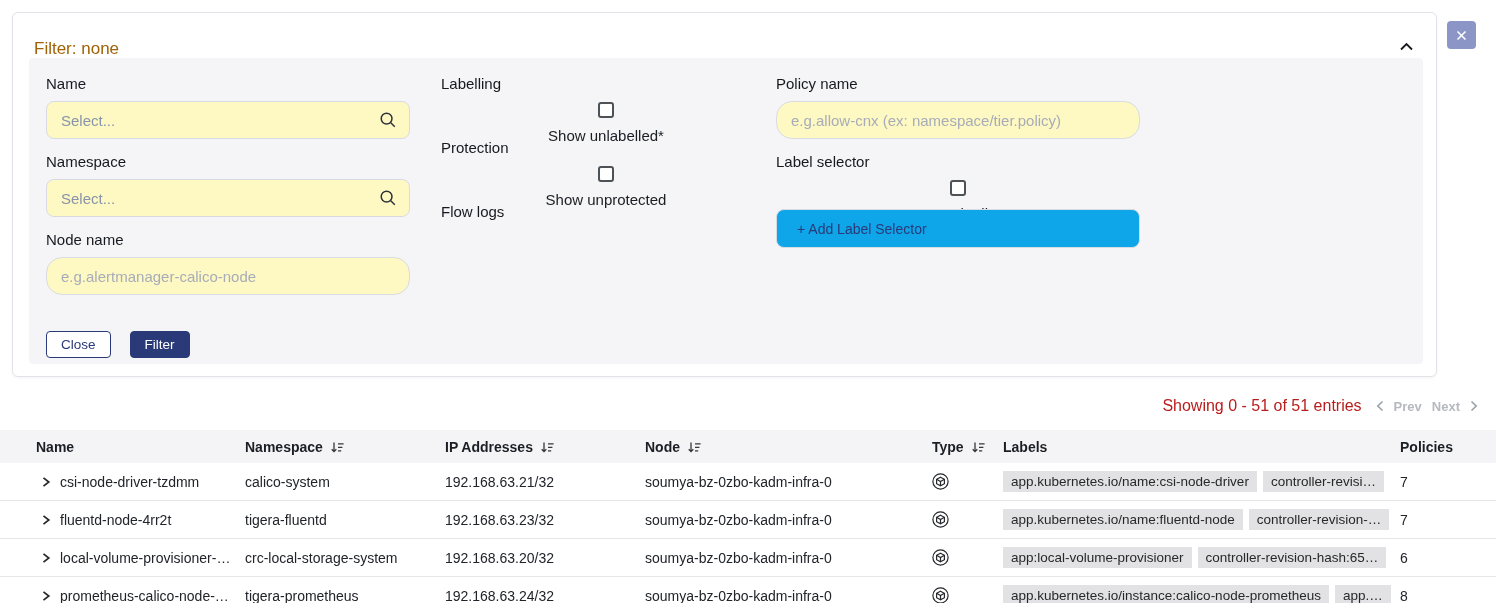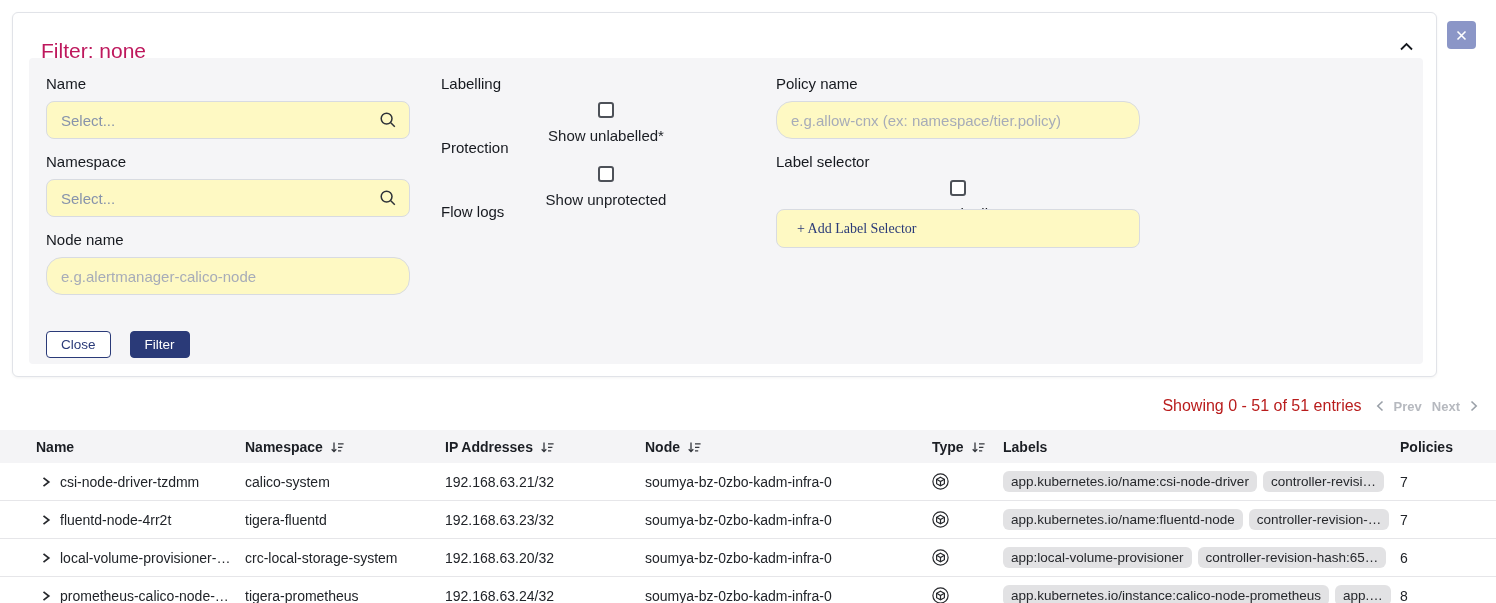--- a/index.html
+++ b/index.html
@@ -3,21 +3,21 @@
 <meta charset="utf-8">
 <style>
   * { margin:0; padding:0; box-sizing:border-box; }
   html,body { width:1496px; height:603px; background:#fff; overflow:hidden;
               font-family:"Liberation Sans", sans-serif; color:#1c1f26; }
 
   
   .panel { position:absolute; left:12px; top:12px; width:1425px; height:365px;
            background:#fff; border:1px solid #e1e3e8; border-radius:6px;
            box-shadow:0 1px 3px rgba(0,0,0,0.05); }
-  .panel-title { position:absolute; left:28px; top:26px; font-size:21px; color:#be185d; }
+  .panel-title { position:absolute; left:21px; top:26px; font-size:17px; color:#a16207; }
   .collapse-btn { position:absolute; right:18px; top:22px; width:24px; height:24px;
                   background:none; border:none; cursor:pointer; display:flex;
                   align-items:center; justify-content:center; }
   .x-btn { position:absolute; left:1447px; top:21px; width:29px; height:28px;
            background:#8b96c7; border:none; border-radius:4px; cursor:pointer;
            display:flex; align-items:center; justify-content:center; }
 
   .form-bg { position:absolute; left:16px; top:45px; width:1394px; height:306px;
              background:#f5f5f7; border-radius:4px; }
   .col { position:absolute; top:0; padding-top:17px; }
@@ -42,22 +42,22 @@
         border:2px solid #4d5158; border-radius:3px; background:#fff; cursor:pointer; flex:none; }
   .cb-label { font-size:15px; color:#1a1d23; }
 
   .btn-row { display:flex; gap:19px; margin-top:22px; }
   .btn { height:27px; padding:0 14px; border-radius:4px; font-family:inherit;
          font-size:13.5px; cursor:pointer; }
   .btn-close { background:#fff; border:1px solid #2a3a78; color:#2a3a78; }
   .btn-filter { background:#2a3a78; border:1px solid #2a3a78; color:#fff; }
 
   .match-row { margin-bottom:11px; margin-top:1px; }
-  .add-selector { width:100%; height:39px; background:#fef9c3; border:1px solid #d8dbe1;
-                  border-radius:8px; color:#2a3a78; font-family:Liberation Serif, serif; font-size:14px;
+  .add-selector { width:100%; height:39px; background:#0ea5e9; border:1px solid #d8dbe1;
+                  border-radius:8px; color:#2a3a78; font-family:Liberation Sans, sans-serif; font-size:14px;
                   text-align:left; padding:0 20px; cursor:pointer; }
 
   
   .pag { position:absolute; top:397px; right:18px; display:flex; align-items:center;
          gap:14px; height:18px; }
   .pag-summary { font-size:16px; color:#b91c1c; }
   .pag-nav { display:flex; align-items:center; gap:10px; }
   .pag-word { font-size:13px; font-weight:700; color:#b6b9bf; cursor:default; }
 
   
@@ -66,21 +66,21 @@
           padding-left:36px; align-items:center; }
   .thead { height:33px; background:#f4f4f6; font-size:14px; font-weight:700; color:#1b1e24; }
   .th { display:flex; align-items:center; gap:7px; }
   .th-name { grid-column:1 / 3; }
   .tr { height:38px; background:#fff; border-bottom:1px solid #e6e6e9; font-size:14px; color:#212429; }
   .cell { overflow:hidden; white-space:nowrap; text-overflow:ellipsis; padding-right:8px; }
   .expander { background:none; border:none; cursor:pointer; width:20px; height:20px;
               display:flex; align-items:center; justify-content:center; padding:0; }
   .type-cell { display:flex; align-items:center; }
   .labels-cell { display:flex; gap:6px; overflow:hidden; }
-  .chip { background:#e2e2e4; border-radius:6px; padding:3px 8px; font-size:13.5px;
+  .chip { background:#e2e2e4; border-radius:0; padding:3px 8px; font-size:13.5px;
           color:#26282c; white-space:nowrap; flex:none; }
   .pol-cell { padding-left:6px; }
 </style>
 </head>
 <body>
 
 <svg width="0" height="0" style="position:absolute">
   <defs>
     <g id="i-sort" stroke="#34373d" stroke-width="1.3" fill="none">
       <path d="M4 1.5 V10.5 M1.7 8.2 L4 10.6 L6.3 8.2"></path>

